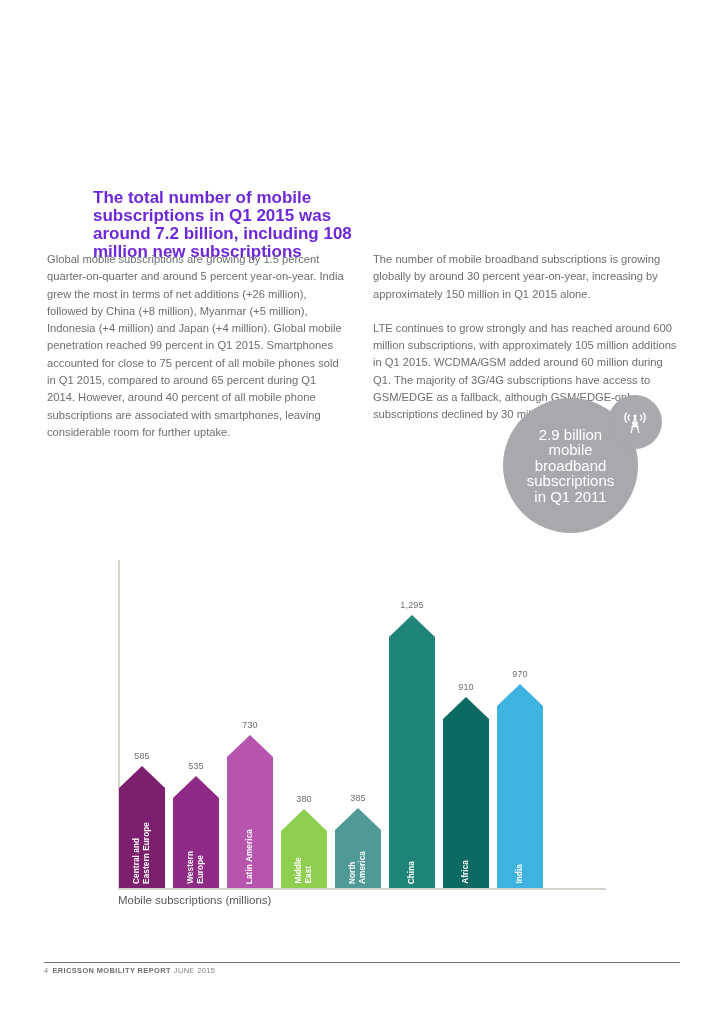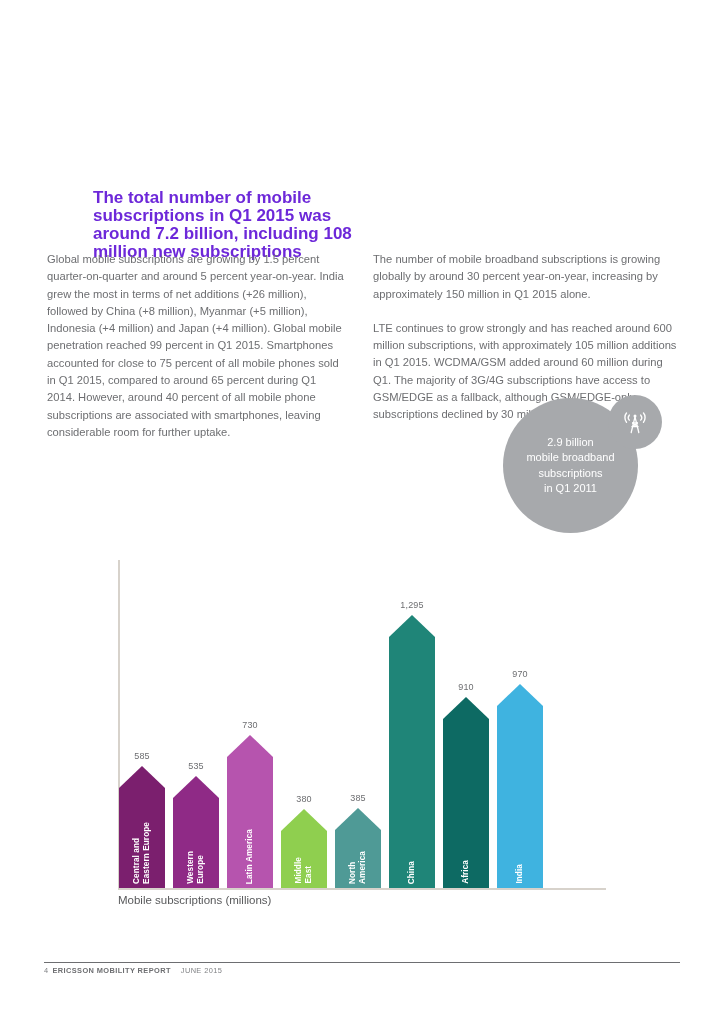--- a/index.html
+++ b/index.html
@@ -83,21 +83,21 @@
     top: 398px;
     width: 135px;
     height: 135px;
     border-radius: 50%;
     background: #a7a9ac;
     color: #ffffff;
     display: flex;
     align-items: center;
     justify-content: center;
     text-align: center;
-    font-size: 11px;
+    font-size: 15px;
     line-height: 15.5px;
   }
   .callout-text { padding: 0 8px; }
 
   .callout-icon {
     position: absolute;
     left: 608px;
     top: 395px;
     width: 54px;
     height: 54px;
@@ -205,21 +205,21 @@
   .footer {
     position: absolute;
     left: 44px;
     top: 966px;
     font-size: 7.4px;
     letter-spacing: 0.4px;
     color: #808285;
   }
   .footer .pg { margin-right: 4px; }
   .footer .rep { font-weight: bold; color: #6d6e71; }
-  .footer .date { margin-left: 10px; }
+  .footer .date { margin-left: 3px; }
 </style>
 </head>
 <body>
 
 <div class="page">
 
 
   <div class="lead">The total number of mobile subscriptions in Q1 2015 was around 7.2 billion, including 108 million new subscriptions</div>
 
   <div class="col col-left">

